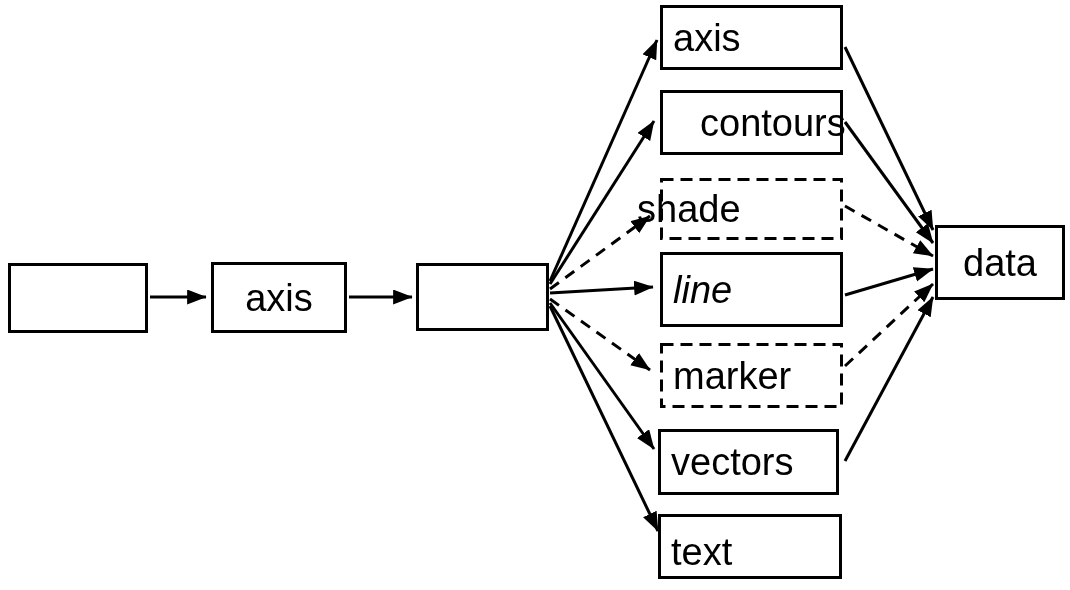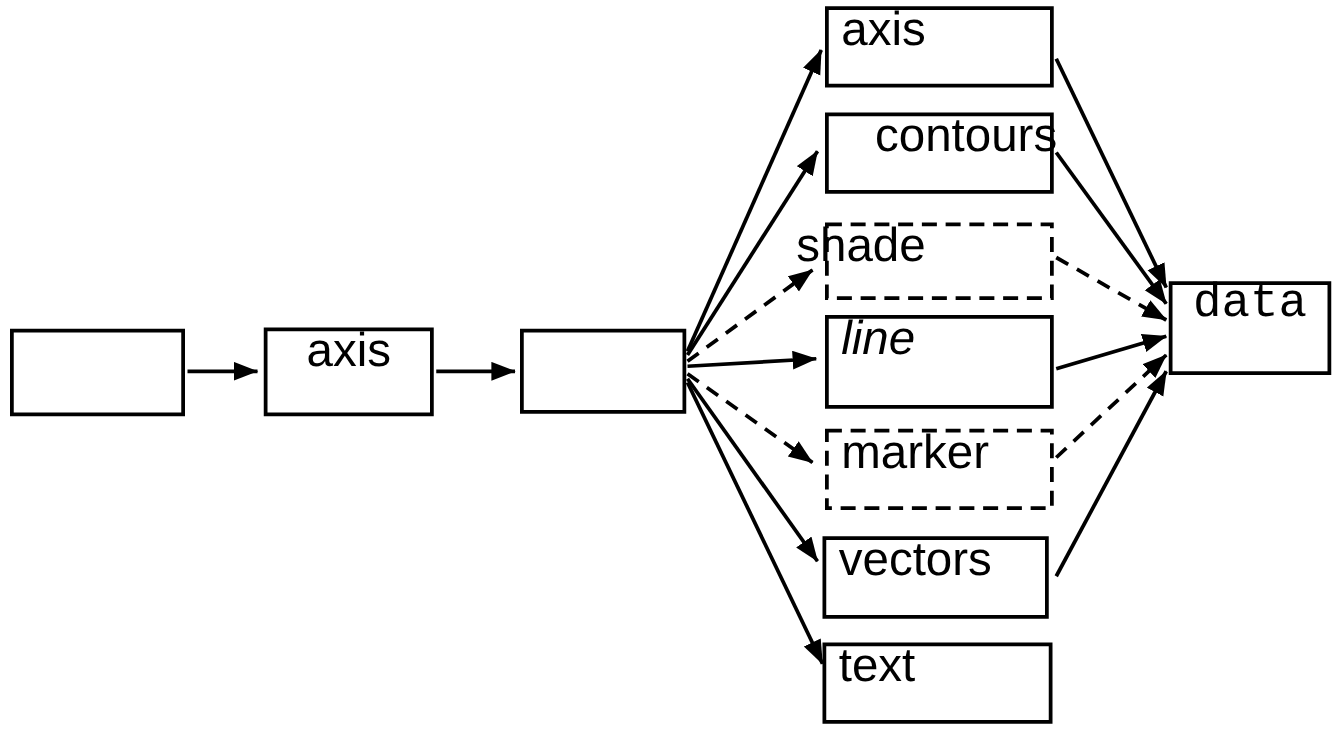--- a/index.html
+++ b/index.html
@@ -18,21 +18,21 @@
   svg.layer {
     position: absolute;
     left: 0;
     top: 0;
     width: 1070px;
     height: 590px;
   }
   .node {
     position: absolute;
     display: flex;
-    align-items: flex-start;
+    align-items: center;
     box-sizing: border-box;
     padding-left: 13px;
     font-size: 38px;
     color: #000000;
     white-space: nowrap;
     line-height: 1;
   }
   .node.center {
     justify-content: center;
     padding-left: 0;
@@ -98,17 +98,17 @@
     </div>
   <div class="node" style="left: 658px; top: 429px; width: 181px; height: 66px;">
       <span>vectors</span>
     </div>
   <div class="node" style="left: 660px; top: 343px; width: 183px; height: 65px;">
       <span>marker</span>
     </div>
   <div class="node" style="left: 658px; top: 514px; width: 184px; height: 76px;">
       <span>text</span>
     </div>
-  <div class="node center" style="left: 935px; top: 225px; width: 130px; height: 75px; font-family: Liberation Mono, monospace;">
+  <div class="node center" style="left: 935px; top: 225px; width: 130px; height: 75px;">
       <span>data</span>
     </div>
 
 </div>
 
 </body></html>

